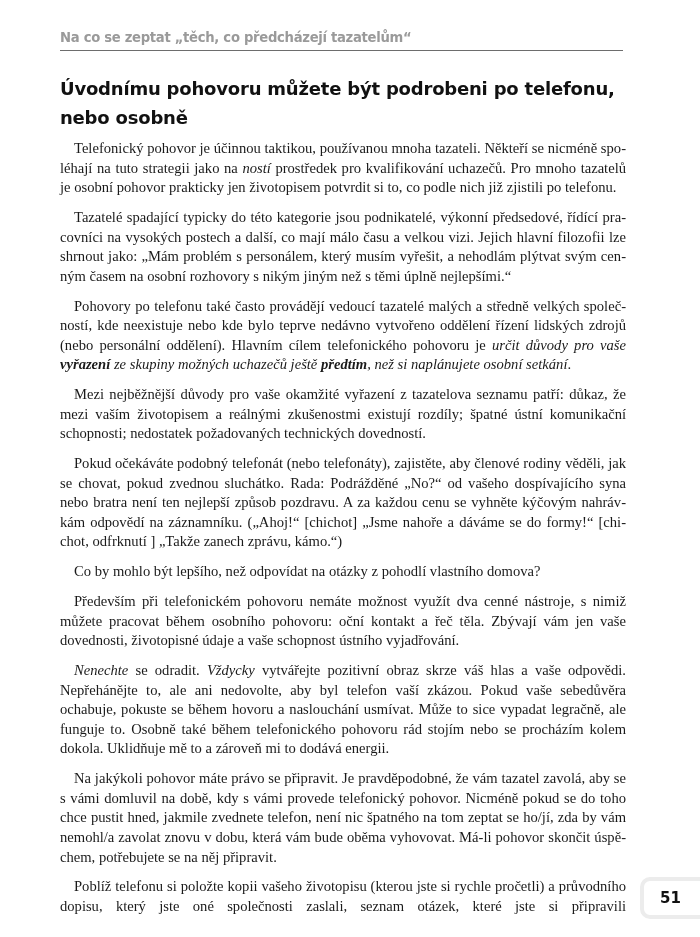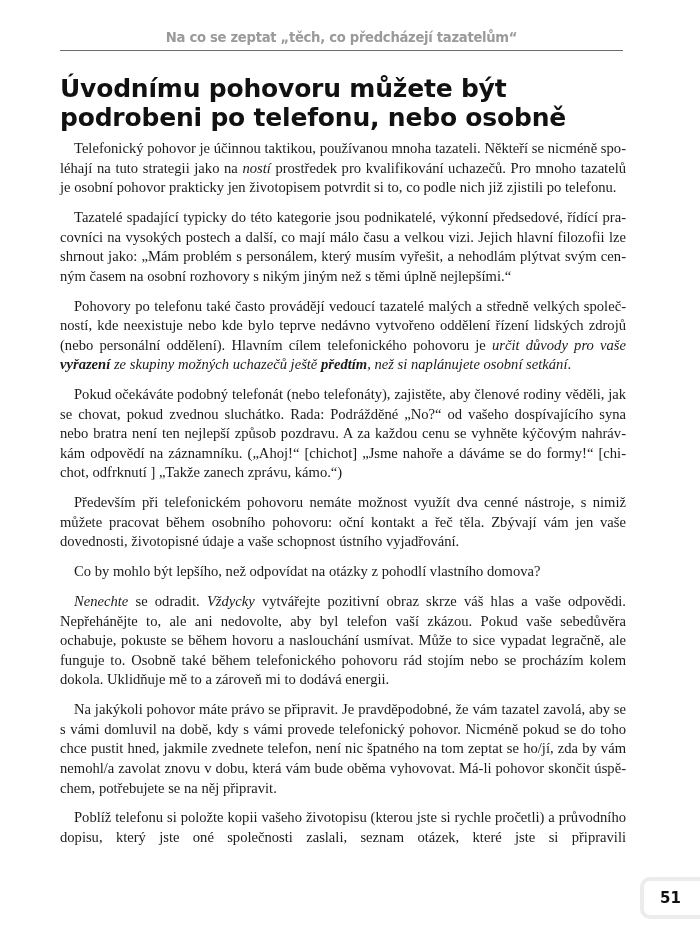--- a/index.html
+++ b/index.html
@@ -1,28 +1,28 @@
 <!DOCTYPE html>
 <html><head>
 <meta charset="utf-8">
 <style>
   html, body { margin: 0; padding: 0; background: #ffffff; }
   body { width: 700px; height: 937px; position: relative; overflow: hidden; }
   .running-head {
     position: absolute; left: 60px; top: 30px; width: 563px;
-    text-align: center;
+    text-align: left;
     font-family: "DejaVu Sans", sans-serif; font-weight: bold;
     font-size: 13.2px; color: #9a9a9a; letter-spacing: -0.3px;
     padding-bottom: 5px;
     border-bottom: 1.5px solid #6d6d6d;
   }
   .chapter-title {
     position: absolute; left: 60px; top: 74px; width: 580px;
     font-family: "DejaVu Sans", sans-serif; font-weight: bold;
-    font-size: 25px; line-height: 29px; color: #111111;
+    font-size: 18px; line-height: 29px; color: #111111;
     letter-spacing: -0.2px; margin: 0;
   }
   .body-text {
     position: absolute; left: 60px; top: 139px; width: 566px;
     font-family: "Liberation Serif", serif; font-size: 14.6px;
     line-height: 19.6px; color: #1a1a1a;
     text-align: justify; hyphens: manual;
   }
   .body-text p { margin: 0 0 10.2px 0; text-indent: 14px; }
   .body-text p.first { text-indent: 0; }
@@ -42,23 +42,24 @@
 <body>
 
 <div class="running-head">Na co se zeptat „těch, co předcházejí tazatelům“</div>
 
 <h1 class="chapter-title">Úvodnímu pohovoru můžete být podrobeni po telefonu, nebo osobně</h1>
 
 <div class="body-text">
   <p><span>Telefonický pohovor je účinnou taktikou, používanou mnoha tazateli. Někteří se nicméně spo­léhají na tuto strategii jako na </span><i>ností</i><span> prostředek pro kvalifikování uchazečů. Pro mnoho tazatelů je osobní pohovor prakticky jen životopisem potvrdit si to, co podle nich již zjistili po telefonu.</span></p>
   <p>Tazatelé spadající typicky do této kategorie jsou podnikatelé, výkonní předsedové, řídící pra­covníci na vysokých postech a další, co mají málo času a velkou vizi. Jejich hlavní filozofii lze shrnout jako: „Mám problém s personálem, který musím vyřešit, a nehodlám plýtvat svým cen­ným časem na osobní rozhovory s nikým jiným než s těmi úplně nejlepšími.“</p>
   <p><span>Pohovory po telefonu také často provádějí vedoucí tazatelé malých a středně velkých společ­ností, kde neexistuje nebo kde bylo teprve nedávno vytvořeno oddělení řízení lidských zdrojů (nebo personální oddělení). Hlavním cílem telefonického pohovoru je </span><i>určit důvody pro vaše </i><b><i>vyřazení</i></b><i> ze skupiny možných uchazečů ještě </i><b><i>předtím</i></b><i>, než si naplánujete osobní setkání</i><span>.</span></p>
+  <p>Mezi nejběžnější důvody pro vaše okamžité vyřazení z tazatelova seznamu patří: důkaz, že mezi vaším životopisem a reálnými zkušenostmi existují rozdíly; špatné ústní komunikační schopnosti; nedostatek požadovaných technických dovedností.</p>
   <p>Pokud očekáváte podobný telefonát (nebo telefonáty), zajistěte, aby členové rodiny věděli, jak se chovat, pokud zvednou sluchátko. Rada: Podrážděné „No?“ od vašeho dospívajícího syna nebo bratra není ten nejlepší způsob pozdravu. A za každou cenu se vyhněte kýčovým nahráv­kám odpovědí na záznamníku. („Ahoj!“ [chichot] „Jsme nahoře a dáváme se do formy!“ [chi­chot, odfrknutí ] „Takže zanech zprávu, kámo.“)</p>
+  <p>Co by mohlo být lepšího, než odpovídat na otázky z pohodlí vlastního domova?</p>
   <p>Především při telefonickém pohovoru nemáte možnost využít dva cenné nástroje, s nimiž můžete pracovat během osobního pohovoru: oční kontakt a řeč těla. Zbývají vám jen vaše doved­nosti, životopisné údaje a vaše schopnost ústního vyjadřování.</p>
-  <p>Co by mohlo být lepšího, než odpovídat na otázky z pohodlí vlastního domova?</p>
   <p><i>Nenechte</i><span> se odradit. </span><i>Vždycky</i><span> vytvářejte pozitivní obraz skrze váš hlas a vaše odpovědi. Nepře­hánějte to, ale ani nedovolte, aby byl telefon vaší zkázou. Pokud vaše sebedůvěra ochabuje, pokuste se během hovoru a naslouchání usmívat. Může to sice vypadat legračně, ale funguje to. Osobně také během telefonického pohovoru rád stojím nebo se procházím kolem dokola. Uklidňuje mě to a zároveň mi to dodává energii.</span></p>
   <p>Na jakýkoli pohovor máte právo se připravit. Je pravděpodobné, že vám tazatel zavolá, aby se s vámi domluvil na době, kdy s vámi provede telefonický pohovor. Nicméně pokud se do toho chce pustit hned, jakmile zvednete telefon, není nic špatného na tom zeptat se ho/jí, zda by vám nemohl/a zavolat znovu v dobu, která vám bude oběma vyhovovat. Má-li pohovor skončit úspě­chem, potřebujete se na něj připravit.</p>
   <p class="last"><span>Poblíž telefonu si položte kopii vašeho životopisu (kterou jste si rychle pročetli) a průvodního dopisu, který jste oné společnosti zaslali, seznam otázek, které jste si připravili </span></p>
 </div>
 
 <div class="page-number-box">
   <span class="page-number">51</span>
 </div>
 
 </body></html>

